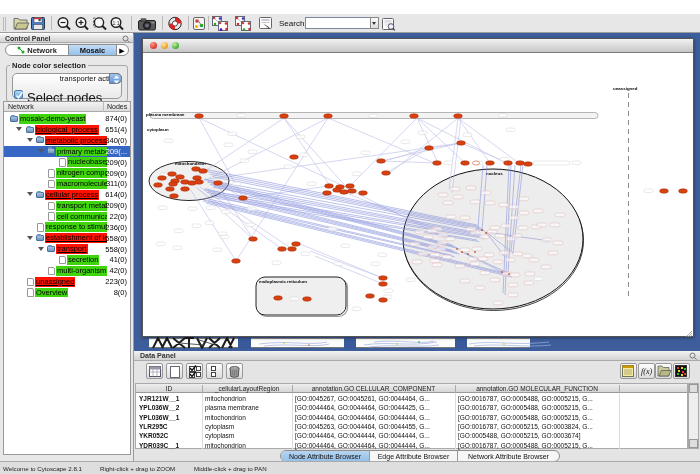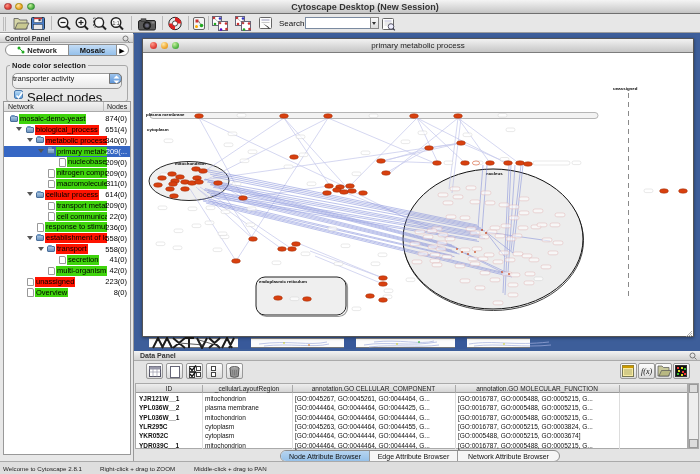--- a/index.html
+++ b/index.html
@@ -39,23 +39,23 @@
   background:linear-gradient(#c3dcf5,#8cbbe9); border-left:1px solid #8e8e8e;
   border-right:1px solid #8e8e8e;
   font-size:7.5px; font-weight:bold; color:#111; text-align:center; line-height:11px; }
 #tab-arrow { position:absolute; right:0px; top:0; width:12px; height:12px;
   font-size:7px; color:#000; text-align:center; line-height:12px; }
 
 #groupbox { position:absolute; left:6px; top:31px; width:122px; height:37px;
   border:1px solid #a8a8a8; border-radius:3px; }
 #groupbox-label { position:absolute; left:10px; top:27px; background:#e8e8e8;
   font-size:7.5px; font-weight:bold; color:#222; padding:0 2px; }
-#combo { position:absolute; left:12px; top:39px; width:110px; height:16px;
+#combo { position:absolute; left:12px; top:39px; width:110px; height:26px;
   background:linear-gradient(#ffffff,#e9e9e9); border:1px solid #999;
-  border-radius:5px; font-size:7.5px; color:#111; text-align:left; line-height:10px; }
+  border-radius:5px; font-size:7.5px; color:#111; text-align:right; line-height:10px; }
 #combo-btn { position:absolute; right:-1px; top:-1px; width:13px; height:11px;
   background:linear-gradient(#9fc5ee,#5f96d8); border:1px solid #777;
   border-radius:0 5px 5px 0; }
 
 #checkbox { position:absolute; left:14px; top:56px; width:9px; height:9px;
   background:linear-gradient(#b8d9f4,#5f9fdd); border:1px solid #4a79ad; border-radius:2px; }
 #checkbox-label { position:absolute; left:27px; top:56px; font-size:13px; color:#111; }
 
 
 #treebox { position:absolute; left:3px; top:67px; width:128px; height:354px;
@@ -63,21 +63,21 @@
 #tree-hdr { position:absolute; left:0; top:0; width:126px; height:10px;
   background:linear-gradient(#f2f2f2,#ddd); border-bottom:1px solid #aaa;
   font-size:7px; color:#222; }
 #tree-hdr .c1 { position:absolute; left:4px; top:1px; }
 #tree-hdr .c2 { position:absolute; left:103px; top:1px; }
 #tree-hdr .sep { position:absolute; left:99px; top:0; width:1px; height:10px; background:#bbb; }
 .trow { position:absolute; left:0; width:126px; height:10.85px; font-size:7.5px; }
 .trow .lbl { position:absolute; top:0.4px; padding:0 1px; color:#000; line-height:9.8px; white-space:nowrap; overflow:hidden; }
 .trow .cnt { position:absolute; right:3px; top:0.8px; color:#000; }
 .green { background:#3fd40c; }
-.red   { background:#ff1300; }
+.red   { background:#ff1300;text-decoration:underline; }
 .tri { position:absolute; top:2.8px; width:0; height:0;
   border-left:3.5px solid transparent; border-right:3.5px solid transparent;
   border-top:4.5px solid #555; }
 .folder { position:absolute; top:2.2px; width:7.5px; height:6px;
   background:linear-gradient(#a8c4e0,#6d94bf); border:1px solid #4a6f9b; border-radius:1px; }
 .folder:before { content:""; position:absolute; left:0px; top:-2px; width:4px; height:2px;
   background:#6d94bf; border-radius:1px 1px 0 0; }
 .file { position:absolute; top:1.2px; width:6.5px; height:8.5px;
   background:#fff; border:1px solid #999; border-radius:0 2px 0 0; }
 #tree-sel { position:absolute; left:0px; top:44.2px; width:126px; height:10.9px; background:#3667c4; }
@@ -122,26 +122,20 @@
 
 
 #statusbar { left:0; top:461px; width:700px; height:13px; background:#dedede;
   border-top:1px solid #aaa; font-size:6.2px; color:#222; }
 #statusbar span { position:absolute; top:3px; }
 </style>
 </head>
 <body>
 <div id="app">
 
-  <div class="abs" id="titlebar">
-    <div class="tl" style="left:4px;background:radial-gradient(circle at 35% 30%,#ff9a8a,#e04038 60%,#b33);border:0.5px solid #a33;"></div>
-    <div class="tl" style="left:15px;background:radial-gradient(circle at 35% 30%,#ffe9a8,#f0a830 60%,#c8881f);border:0.5px solid #a80;"></div>
-    <div class="tl" style="left:27px;background:radial-gradient(circle at 35% 30%,#c8f0a0,#58b848 60%,#2e8f25);border:0.5px solid #383;"></div>
-    <div id="title-text">Cytoscape Desktop (New Session)</div>
-  </div>
 
   <div class="abs" id="toolbar">
     <svg width="700" height="19" style="position:absolute;left:0;top:0">
       <line x1="3.5" y1="3" x2="3.5" y2="17" stroke="#bbb" stroke-width="1"></line>
       <line x1="5.5" y1="3" x2="5.5" y2="17" stroke="#bbb" stroke-width="1"></line>
 
       <g transform="translate(13,3)">
         <path d="M1 4 L1 12 L14 12 L14 3 L7 3 L5 1.5 L1 1.5 Z" fill="#d6d6a8" stroke="#555" stroke-width="0.8"></path>
         <path d="M2 12 L4.5 6 L16 6 L13 12 Z" fill="#c8c890" stroke="#555" stroke-width="0.8"></path>
       </g>
@@ -270,21 +264,20 @@
   </svg>
   <div class="peek" style="left:238px;top:334px;width:13px;height:15px;background:#38599a"></div>
   <div class="peek" style="left:344px;top:334px;width:12px;height:15px;background:#38599a"></div>
   <div class="peek" style="left:455px;top:334px;width:12px;height:15px;background:#38599a"></div>
 
   <div class="abs" id="iwin">
     <div id="iwin-bar">
       <div class="tl" style="left:7px;background:radial-gradient(circle at 35% 30%,#ff9a8a,#e04038 60%,#b33);"></div>
       <div class="tl" style="left:18px;background:radial-gradient(circle at 35% 30%,#ffe9a8,#f0a830 60%,#c8881f);"></div>
       <div class="tl" style="left:29px;background:radial-gradient(circle at 35% 30%,#c8f0a0,#58b848 60%,#2e8f25);"></div>
-      <div id="iwin-title">primary metabolic process</div>
     </div>
     <svg id="canvas" width="550" height="284" viewBox="143 52 550 284" style="position:absolute;left:0;top:14px">
 
       <rect x="150" y="111.5" width="448" height="6" rx="3" fill="#f3f3f3" stroke="#9a9a9a" stroke-width="0.7"></rect>
       <ellipse cx="189" cy="180" rx="40" ry="19.5" fill="#f0f0f0" stroke="#111" stroke-width="0.9"></ellipse>
       <ellipse cx="493.5" cy="239.5" rx="90" ry="70" fill="none" stroke="#444" stroke-width="1"></ellipse>
       <ellipse cx="493" cy="238" rx="90" ry="70" fill="#ededed" stroke="#111" stroke-width="1"></ellipse>
       <rect x="257.5" y="277.5" width="90" height="38" rx="9" fill="none" stroke="#999" stroke-width="1.2"></rect>
       <rect x="256" y="276" width="90" height="38" rx="9" fill="#efefef" stroke="#222" stroke-width="1"></rect>
       <line x1="628.5" y1="92" x2="628.5" y2="296" stroke="#8a8a8a" stroke-width="1" stroke-dasharray="5,4"></line>

